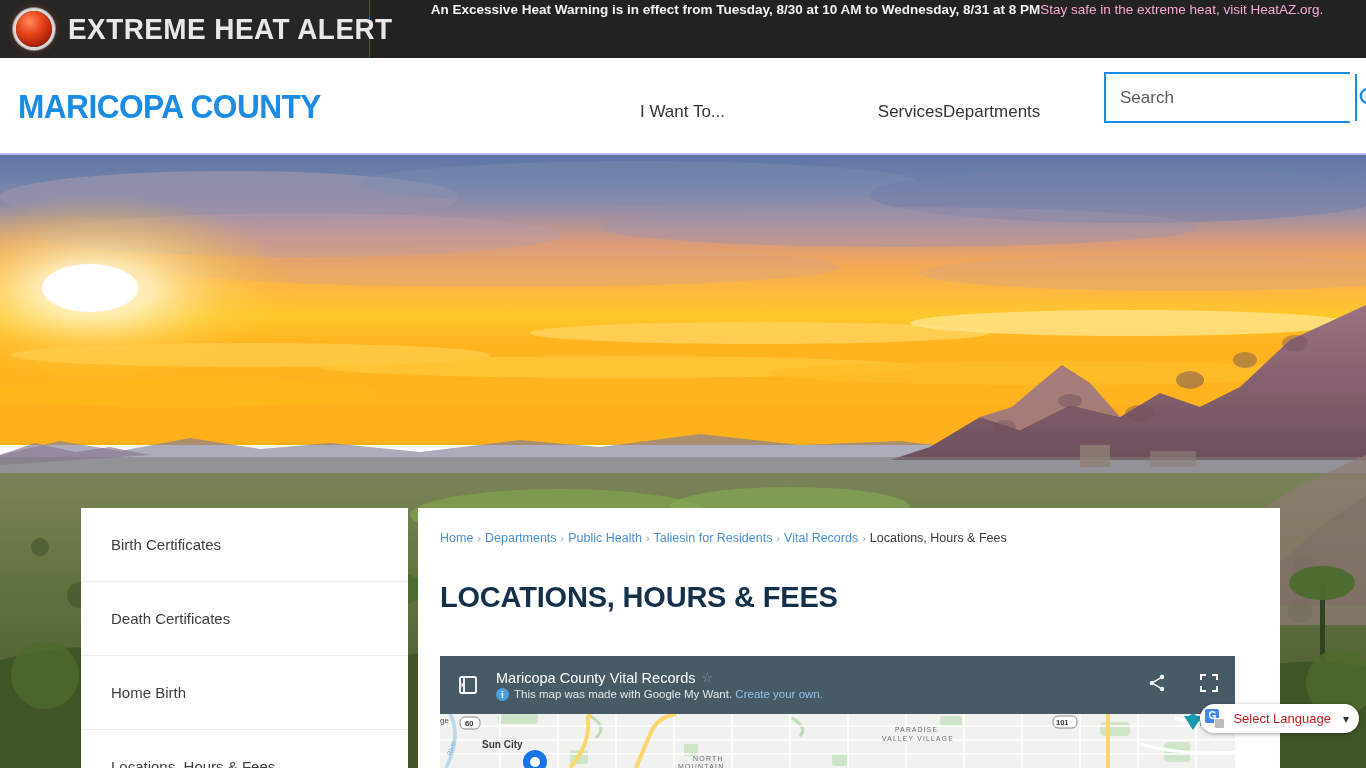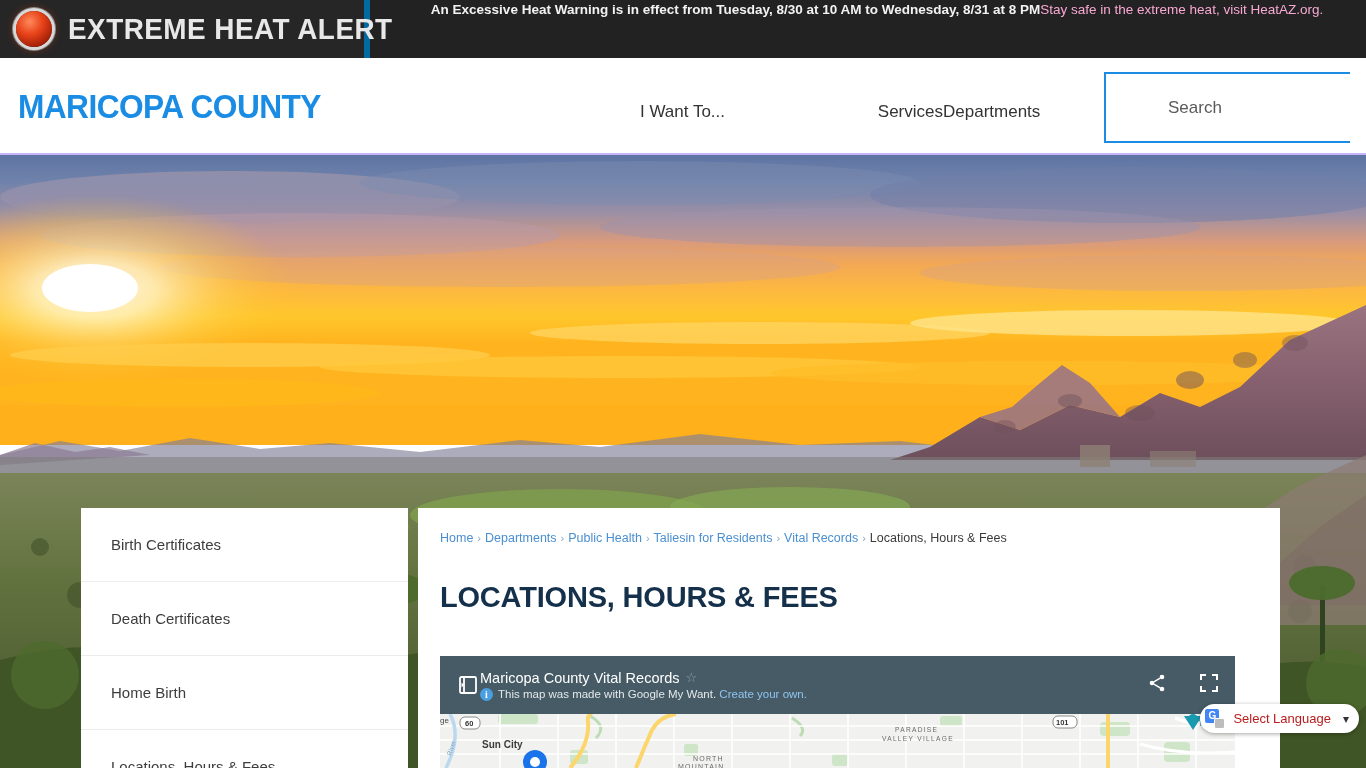--- a/index.html
+++ b/index.html
@@ -14,21 +14,21 @@
   .alert-bar {
     position: absolute; top: 0; left: 0;
     width: 1366px; height: 58px;
     background: #222222;
     display: flex; align-items: stretch;
   }
   .alert-left {
     width: 370px;
     display: flex; align-items: center;
     padding-left: 16px;
-    border-right: 6px solid #0369a1;
+    border-right: 1px solid #0369a1;
     background: #262626;
   }
   .alert-lamp {
     width: 36px; height: 36px; border-radius: 50%;
     background:
       radial-gradient(circle at 38% 30%, #ff8a5c 0%, #e8431a 38%, #9e1d06 78%, #6a1203 100%);
     box-shadow: 0 0 0 3px #d8d8d8, 0 0 0 4px #8a8a8a, 0 0 9px 2px rgba(255,80,20,.45);
     flex: 0 0 auto;
   }
   .alert-title {
@@ -80,24 +80,23 @@
     padding: 8px 0;
     white-space: nowrap;
     cursor: pointer;
   }
   .nav-item:nth-child(1) { width: 163px; text-align: left; }
   .nav-item:nth-child(2) { width: 140px; text-align: right; }
   .nav-item:nth-child(3) { width: 150px; text-align: left; }
 
   .searchbox {
     position: absolute; right: 16px; top: 14px;
-    width: 246px; height: 71px;
+    width: 246px; height: 51px;
     display: flex;
     border: 2px solid #1b8ce3;
-    padding-left: 48px;
   }
   .search-input {
     flex: 1; border: none; outline: none;
     padding: 0 14px;
     font-family: "Liberation Sans", sans-serif;
     font-size: 17px; color: #555;
     background: #fff;
   }
   .search-input::placeholder { color: #5a5a5a; }
   .search-btn {
@@ -161,21 +160,21 @@
   .map-header {
     height: 58px; background: #465b66;
     display: flex; align-items: center;
     padding: 0 14px 0 16px;
     position: relative;
   }
   .map-doc-icon {
     width: 24px; height: 24px; flex: 0 0 auto;
     display: flex; align-items: center; justify-content: center;
   }
-  .map-head-text { }
+  .map-head-text { margin-left: 16px; }
   .map-title-row { display: flex; align-items: center; gap: 6px; }
   .map-title {
     font-size: 14.5px; color: #ffffff; font-weight: normal;
     white-space: nowrap;
   }
   .map-star { color: #8fa0a8; font-size: 13px; }
   .map-sub-row { display: flex; align-items: center; gap: 5px; margin-top: 2px; }
   .info-dot {
     width: 13px; height: 13px; border-radius: 50%;
     background: #4a9fe0; color: #fff;

